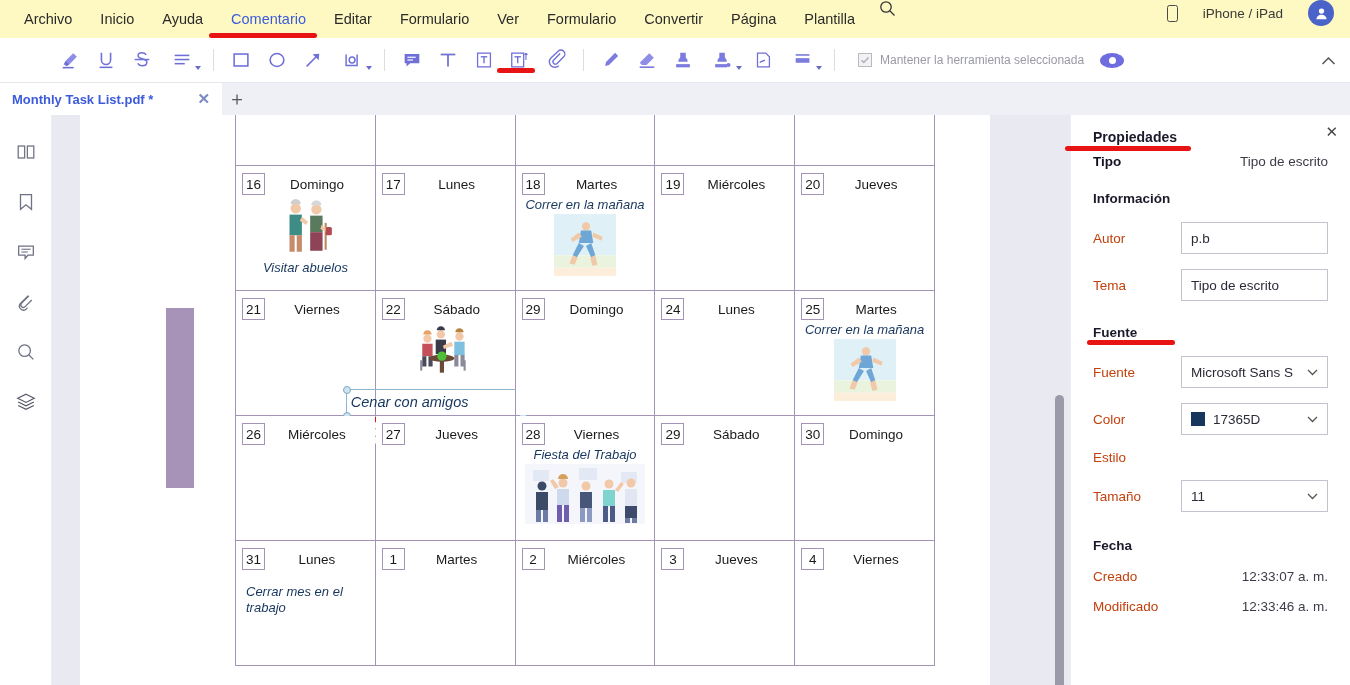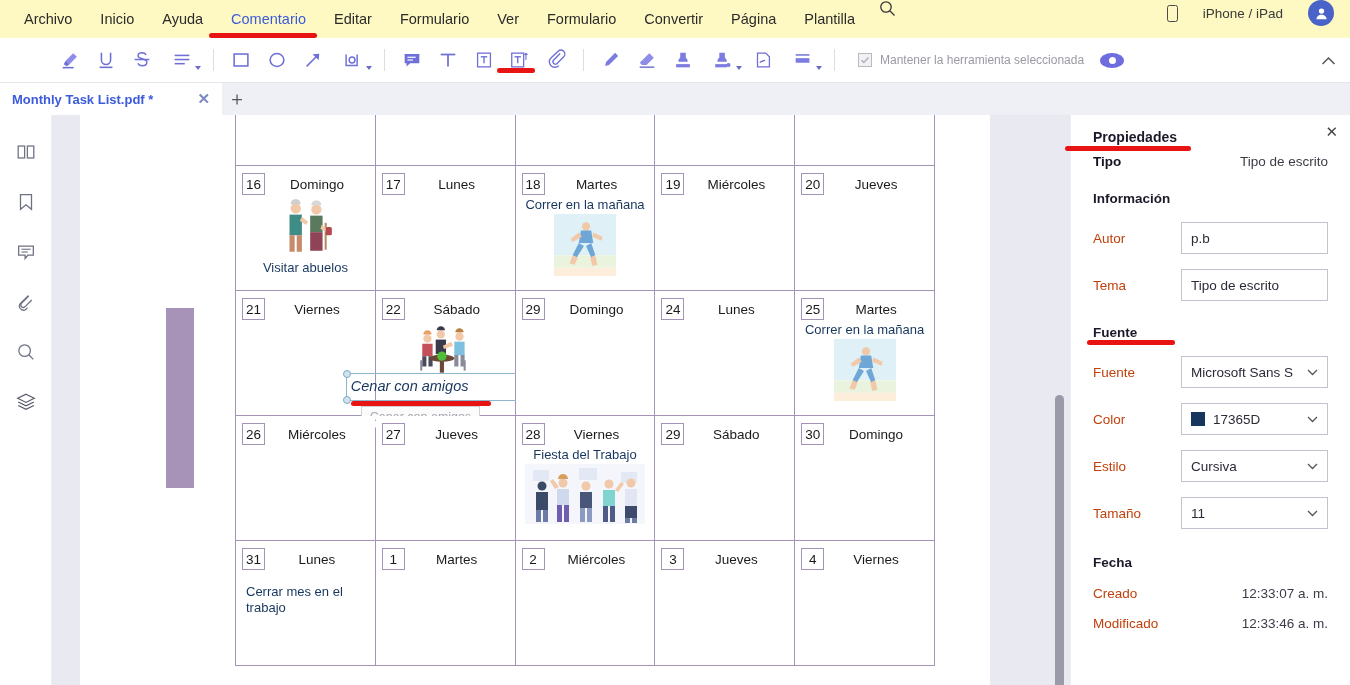--- a/index.html
+++ b/index.html
@@ -225,38 +225,39 @@
     display: flex; align-items: center; justify-content: center;
     font-size: 13.5px; color: #1a1a1a;
     padding: 0 3px;
   }
   .dayname {
     font-size: 13.5px; color: #1a1a1a;
     flex: 1; text-align: center;
     padding-right: 6px;
   }
   .note {
+    font-style: italic;
     font-size: 13px;
     color: #17365D;
     text-align: center;
     padding: 2px 8px 0 8px;
     line-height: 1.25;
   }
   .note.left { text-align: left; padding-left: 10px; }
   .cell-img {
     display: flex; justify-content: center;
     padding-top: 1px;
   }
   .ill { width: 62px; height: 62px; display: block; }
   .ill.wide { width: 120px; height: 60px; }
 
   
   .sel-anno {
     position: absolute;
-    left: -30px; top: 82px;
+    left: -30px; top: 98px;
     width: 178px; height: 28px;
     border: 1.2px solid #8fb6cc;
   }
   .sel-anno .sel-text {
     font-style: italic;
     font-size: 14.5px;
     color: #17365D;
     padding: 4px 0 0 4px;
     white-space: nowrap;
   }
@@ -906,28 +907,20 @@
         <span>17365D</span>
         <span class="chev">
           <svg width="11" height="7" viewBox="0 0 11 7">
               <path d="M1 1l4.5 4.5L10 1" fill="none" stroke="#555" stroke-width="1.3"></path>
             </svg>
         </span>
       </span>
     </div>
     <div class="prop-row">
       <span class="prop-label">Estilo</span>
-      <span class="prop-select">
-        <span>Cursiva</span>
-        <span class="chev">
-          <svg width="11" height="7" viewBox="0 0 11 7">
-              <path d="M1 1l4.5 4.5L10 1" fill="none" stroke="#555" stroke-width="1.3"></path>
-            </svg>
-        </span>
-      </span>
     </div>
     <div class="prop-row">
       <span class="prop-label">Tamaño</span>
       <span class="prop-select">
         <span>11</span>
         <span class="chev">
           <svg width="11" height="7" viewBox="0 0 11 7">
               <path d="M1 1l4.5 4.5L10 1" fill="none" stroke="#555" stroke-width="1.3"></path>
             </svg>
         </span>

